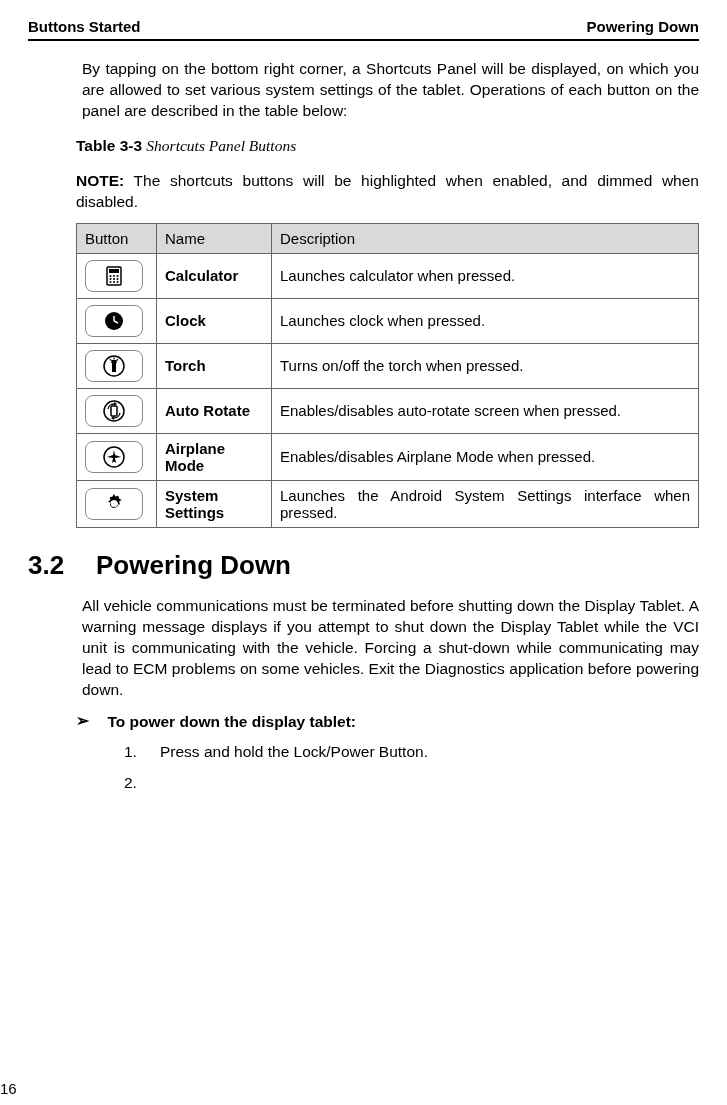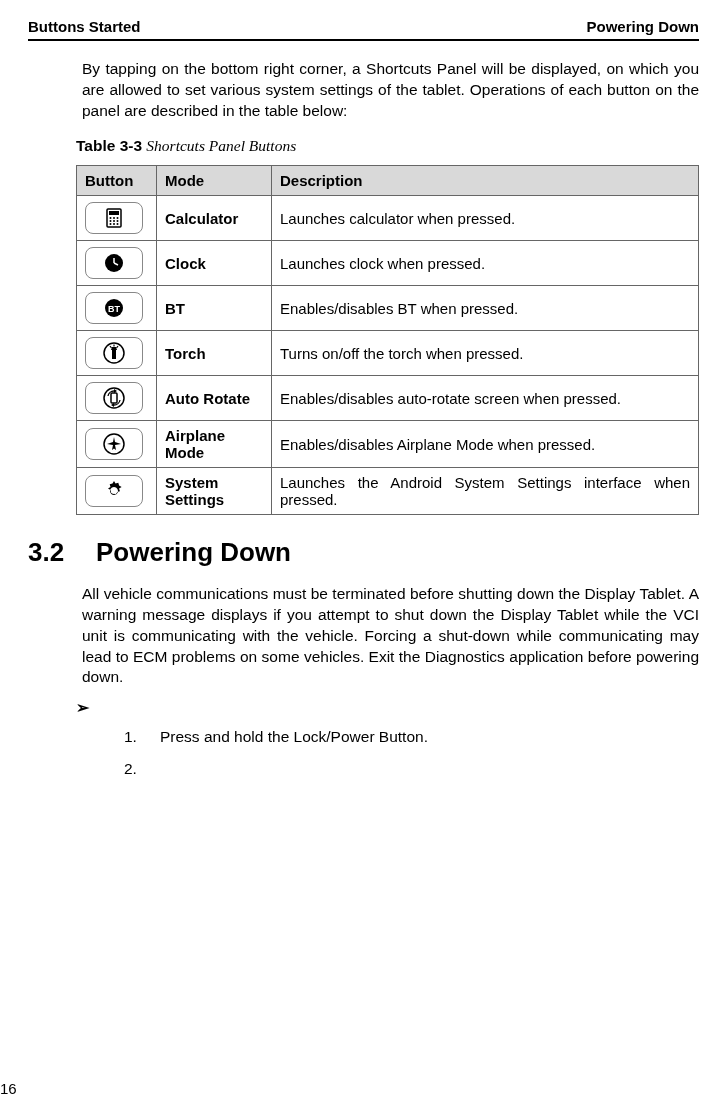--- a/index.html
+++ b/index.html
@@ -55,21 +55,21 @@
     table-layout: fixed;
   }
   table.shortcuts th, table.shortcuts td {
     border: 1px solid #666;
     padding: 6px 8px;
     vertical-align: middle;
     text-align: left;
   }
   table.shortcuts th {
     background: #d9d9d9;
-    font-weight: bold;
+    font-weight: normal;
   }
   table.shortcuts col.c-button { width: 80px; }
   table.shortcuts col.c-name { width: 115px; }
   table.shortcuts td.name-cell { font-weight: bold; }
   table.shortcuts td.desc-cell { text-align: justify; margin-top: 45px; }
   td.icon-cell { text-align: center; padding: 4px; }
   .icon-btn {
     display: inline-flex;
     align-items: center;
     justify-content: center;
@@ -131,31 +131,34 @@
 
   <div class="body-block">
 
     <p class="para">By tapping on the bottom right corner, a Shortcuts Panel will be displayed, on which you are allowed to set various system settings of the tablet. Operations of each button on the panel are described in the table below:</p>
 
     <p class="table-title">
       <b>Table 3-3</b>
       <i>Shortcuts Panel Buttons</i>
     </p>
 
+    <p class="note">
+      <b>NOTE:</b><span> The shortcuts buttons will be highlighted when enabled, and dimmed when disabled.</span>
+    </p>
 
     <table class="shortcuts">
       <colgroup>
         <col class="c-button">
           <col class="c-name">
           <col>
       </colgroup>
       <thead>
         <tr>
           <th>Button</th>
-          <th>Mode</th>
+          <th>Name</th>
           <th>Description</th>
         </tr>
       </thead>
       <tbody id="shortcut-rows">
           <tr>
             <td class="icon-cell"><span class="icon-btn">
                 <svg xmlns="http://www.w3.org/2000/svg" width="24" height="24" viewBox="0 0 24 24">
                   <rect x="5" y="3" width="14" height="18" rx="1" fill="none" stroke="#000" stroke-width="1.5"></rect>
                   <rect x="7" y="5" width="10" height="4" fill="#000"></rect>
                   <circle cx="8.5" cy="12" r="1" fill="#000"></circle>
@@ -179,30 +182,20 @@
                   <line x1="12" y1="12" x2="12" y2="7" stroke="#fff" stroke-width="1.5"></line>
                   <line x1="12" y1="12" x2="16" y2="14" stroke="#fff" stroke-width="1.5"></line>
                 </svg>
               </span></td>
             <td class="name-cell">Clock</td>
             <td class="desc-cell">Launches clock when pressed.</td>
           </tr>
           <tr>
             <td class="icon-cell"><span class="icon-btn">
                 <svg xmlns="http://www.w3.org/2000/svg" width="24" height="24" viewBox="0 0 24 24">
-                  <circle cx="12" cy="12" r="9" fill="#000"></circle>
-                  <text x="12" y="16" text-anchor="middle" font-size="9" font-weight="bold" fill="#fff" font-family="Arial">BT</text>
-                </svg>
-              </span></td>
-            <td class="name-cell">BT</td>
-            <td class="desc-cell">Enables/disables BT when pressed.</td>
-          </tr>
-          <tr>
-            <td class="icon-cell"><span class="icon-btn">
-                <svg xmlns="http://www.w3.org/2000/svg" width="24" height="24" viewBox="0 0 24 24">
                   <circle cx="12" cy="12" r="10" fill="none" stroke="#000" stroke-width="1.5"></circle>
                   <rect x="10" y="9" width="4" height="9" fill="#000"></rect>
                   <path d="M9 9 L15 9 L14 6 L10 6 Z" fill="#000"></path>
                   <line x1="8" y1="5" x2="9.5" y2="7" stroke="#000" stroke-width="1.2"></line>
                   <line x1="12" y1="3.5" x2="12" y2="5.5" stroke="#000" stroke-width="1.2"></line>
                   <line x1="16" y1="5" x2="14.5" y2="7" stroke="#000" stroke-width="1.2"></line>
                 </svg>
               </span></td>
             <td class="name-cell">Torch</td>
             <td class="desc-cell">Turns on/off the torch when pressed.</td>
@@ -249,20 +242,21 @@
   <div class="section-heading">
     <span class="num">3.2</span>
     <span>Powering Down</span>
   </div>
 
   <div class="body-block">
     <p class="para">All vehicle communications must be terminated before shutting down the Display Tablet. A warning message displays if you attempt to shut down the Display Tablet while the VCI unit is communicating with the vehicle. Forcing a shut-down while communicating may lead to ECM problems on some vehicles. Exit the Diagnostics application before powering down.</p>
 
     <div class="proc-lead">
       <span class="chevron">➢</span>
+      <span>To power down the display tablet:</span>
     </div>
 
     <ol class="steps" id="steps-list">
         <li>
           <span class="step-num">1.</span>
           <span><span>Press and hold the Lock/Power Button.</span></span>
         </li>
         <li>
           <span class="step-num">2.</span>
         </li>

